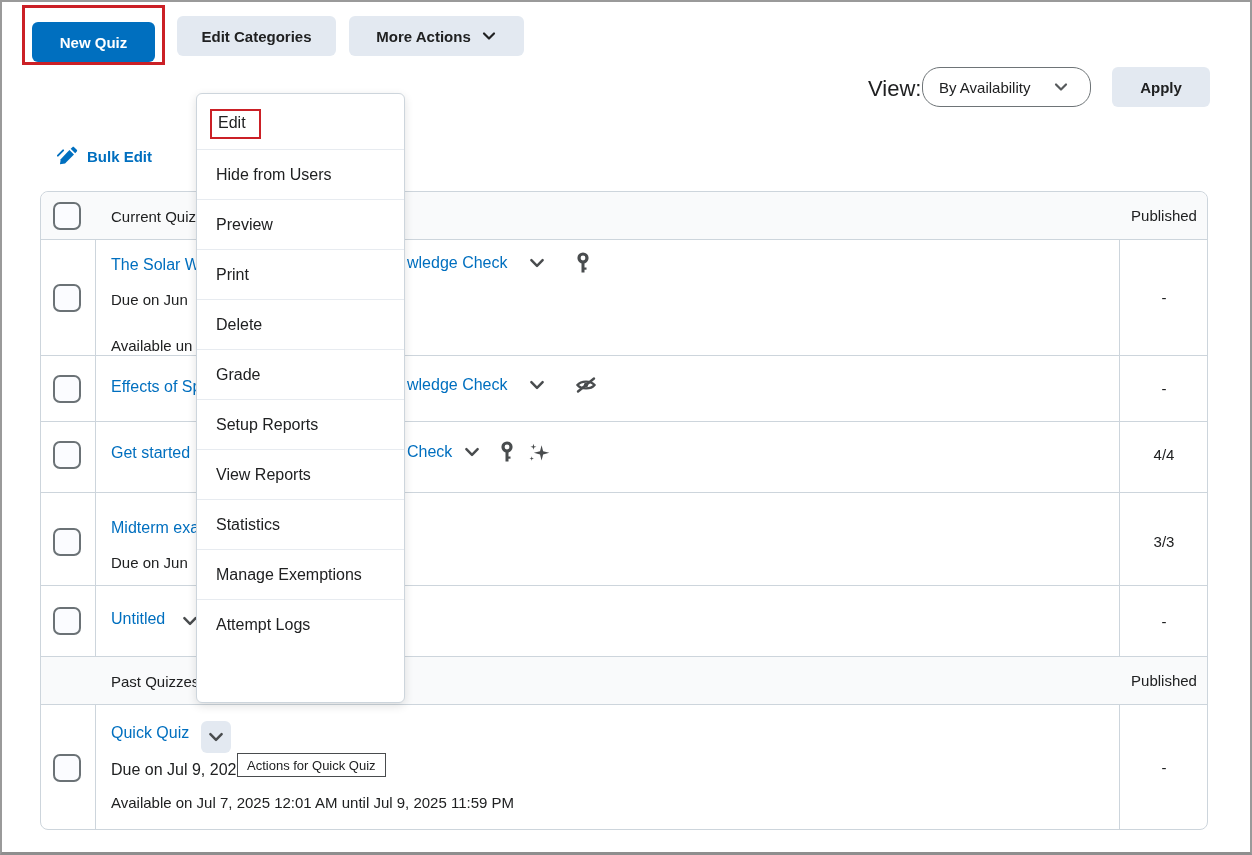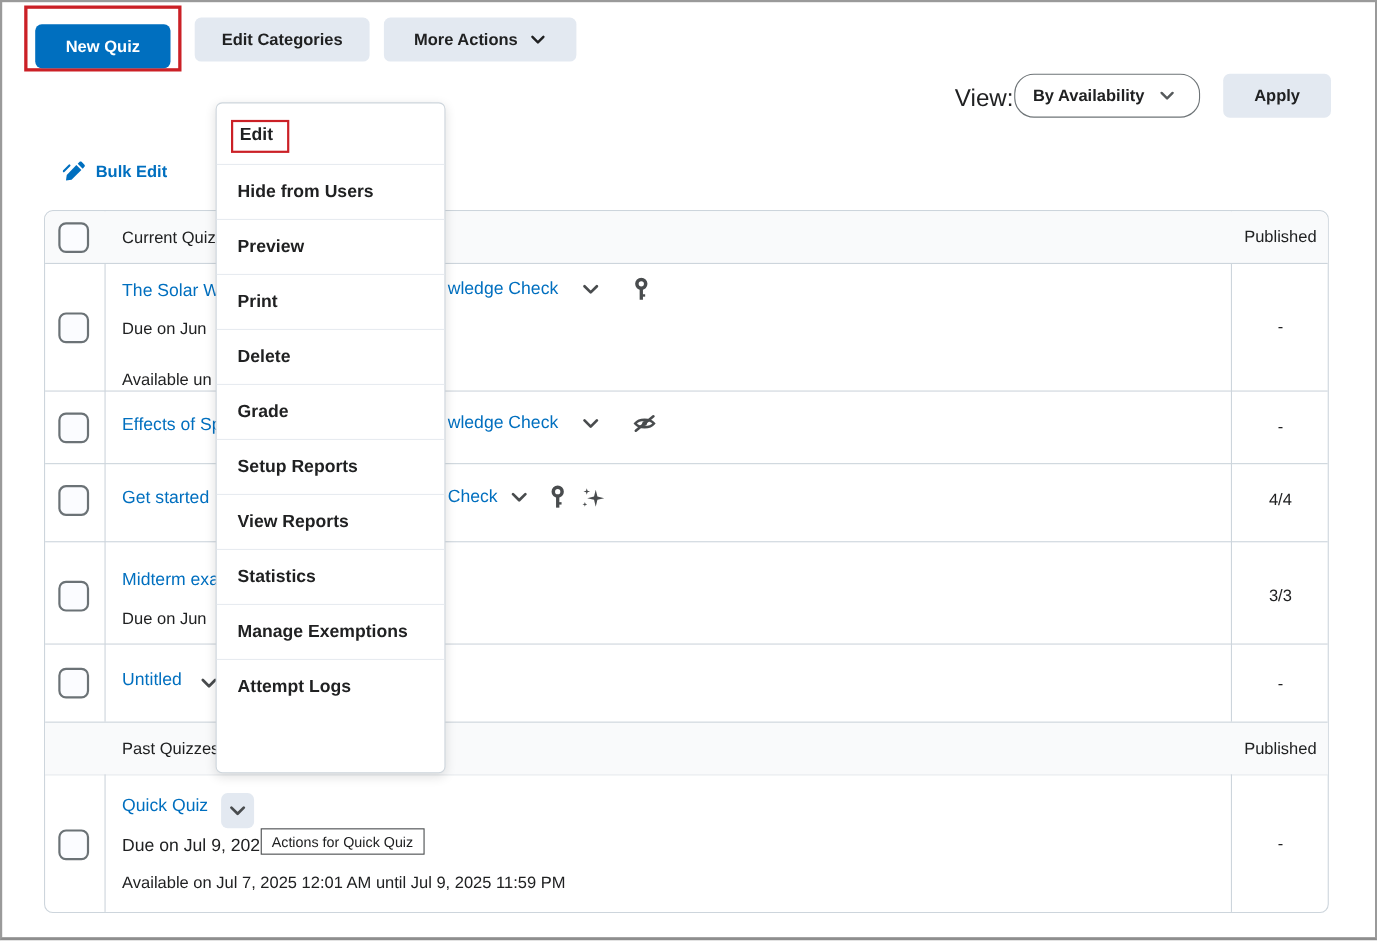--- a/index.html
+++ b/index.html
@@ -24,21 +24,21 @@
   .btn-primary { background:#006fbf; color:#ffffff; width:123px; }
   .btn-editcat { position:absolute; left:177px; top:16px; width:159px; }
   .btn-moreactions { position:absolute; left:349px; top:16px; width:175px; }
 
   
   .view-label { position:absolute; left:868px; top:76px; font-size:22px; color:#202122; }
   .select-box {
     position:absolute; left:922px; top:67px; width:169px; height:40px;
     border:1px solid #6e7477; border-radius:18px; background:#fff;
     display:flex; align-items:center; justify-content:space-between;
-    padding:0 21px 0 16px; font-size:15px; font-weight:bold; cursor:pointer;
+    padding:0 21px 0 16px; font-size:15px; font-weight:normal; cursor:pointer;
   }
   .btn-apply { position:absolute; left:1112px; top:67px; width:98px; }
 
   
   .bulk-edit {
     position:absolute; left:57px; top:146px; display:flex; align-items:center; gap:9px;
     color:#006fbf; font-size:15px; font-weight:bold; cursor:pointer;
   }
 
   
@@ -84,21 +84,21 @@
   .tooltip {
     position:absolute; left:196px; top:48px; height:24px; padding:0 9px;
     background:#ffffff; border:1px solid #494c4e; font-size:13px; color:#202122;
     display:flex; align-items:center; white-space:nowrap; z-index:30;
   }
 
   
   .context-menu {
     position:absolute; left:196px; top:93px; width:209px; height:610px;
     background:#ffffff; border:1px solid #cdd5dc; border-radius:6px;
-    box-shadow:0 3px 10px rgba(0,0,0,0.12); z-index:10; padding-top:5px;font-weight:bold;
+    box-shadow:0 3px 10px rgba(0,0,0,0.12); z-index:10; padding-top:5px;
   }
   .menu-item {
     height:50px; display:flex; align-items:center; padding-left:19px;
     font-size:16px; color:#202122; cursor:pointer; border-top:1px solid #e7ebf0;
   }
   .menu-item.first { border-top:none; }
   .edit-hl { display:inline-block; border:2px solid #cb2026; padding:3px 13px 5px 4px; margin-left:-6px; }
   .edit-hl-inner { margin-left:2px; }
 </style>
 </head>

